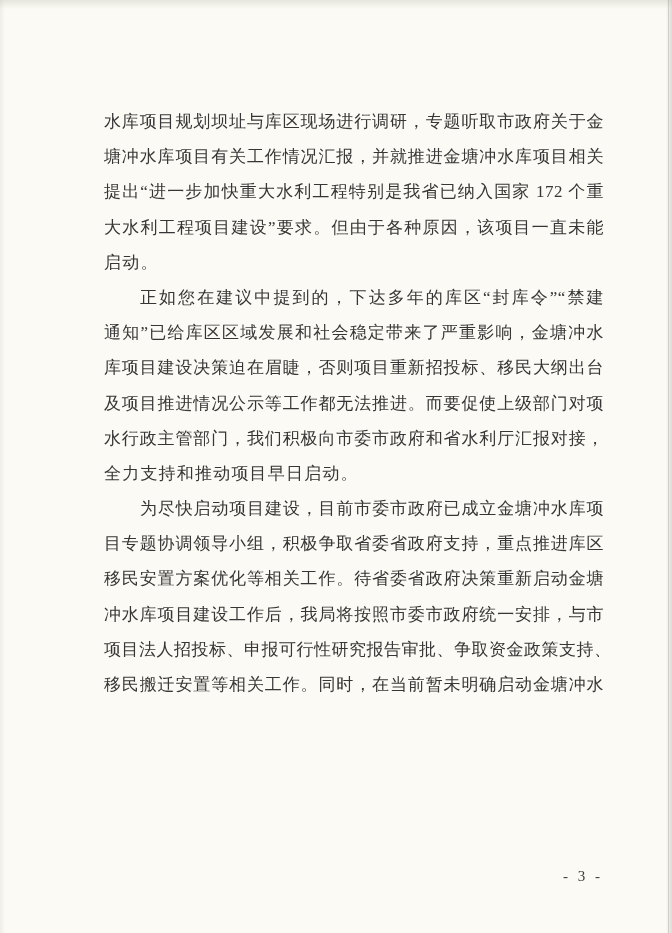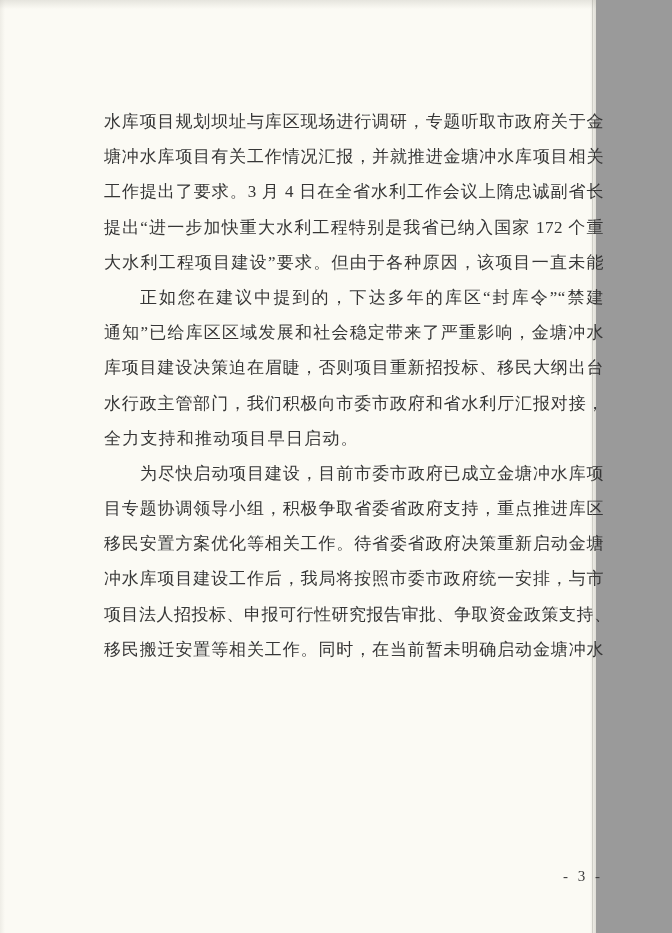--- a/index.html
+++ b/index.html
@@ -7,21 +7,21 @@
     padding: 0;
   }
   body {
     width: 672px;
     height: 933px;
     overflow: hidden;
     background: #9a9a9a;
   }
   .page {
     position: relative;
-    width: 596px;
+    width: 672px;
     height: 933px;
     background: #fbfaf4;
     
     background-image:
       linear-gradient(to bottom, rgba(190,188,180,0.35) 0px, rgba(190,188,180,0.0) 9px),
       linear-gradient(to left, rgba(185,183,175,0.45) 0px, rgba(185,183,175,0.0) 6px),
       linear-gradient(to right, rgba(200,198,190,0.25) 0px, rgba(200,198,190,0.0) 5px);
     font-family: "Liberation Serif", "DejaVu Serif", serif;
     color: #363636;
   }
@@ -74,26 +74,27 @@
     white-space: nowrap;
   }
 </style>
 </head>
 <body>
 
 <div class="page">
   <div class="text-block">
       <div class="line">水库项目规划坝址与库区现场进行调研，专题听取市政府关于金</div>
       <div class="line">塘冲水库项目有关工作情况汇报，并就推进金塘冲水库项目相关</div>
-      <div class="line">工作提出了要求。3 月 4 日在全省水利工作会议上隋忠诚副省长</div>
       <div class="line">提出“进一步加快重大水利工程特别是我省已纳入国家 172 个重</div>
       <div class="line">大水利工程项目建设”要求。但由于各种原因，该项目一直未能</div>
+      <div class="line no-fill">启动。</div>
       <div class="line indent">正如您在建议中提到的，下达多年的库区“封库令”“禁建</div>
       <div class="line">通知”已给库区区域发展和社会稳定带来了严重影响，金塘冲水</div>
       <div class="line">库项目建设决策迫在眉睫，否则项目重新招投标、移民大纲出台</div>
+      <div class="line">及项目推进情况公示等工作都无法推进。而要促使上级部门对项</div>
       <div class="line">水行政主管部门，我们积极向市委市政府和省水利厅汇报对接，</div>
       <div class="line no-fill">全力支持和推动项目早日启动。</div>
       <div class="line indent">为尽快启动项目建设，目前市委市政府已成立金塘冲水库项</div>
       <div class="line">目专题协调领导小组，积极争取省委省政府支持，重点推进库区</div>
       <div class="line">移民安置方案优化等相关工作。待省委省政府决策重新启动金塘</div>
       <div class="line">冲水库项目建设工作后，我局将按照市委市政府统一安排，与市</div>
       <div class="line">项目法人招投标、申报可行性研究报告审批、争取资金政策支持、</div>
       <div class="line">移民搬迁安置等相关工作。同时，在当前暂未明确启动金塘冲水</div>
     </div>
   <div class="page-number">- 3 -</div>

